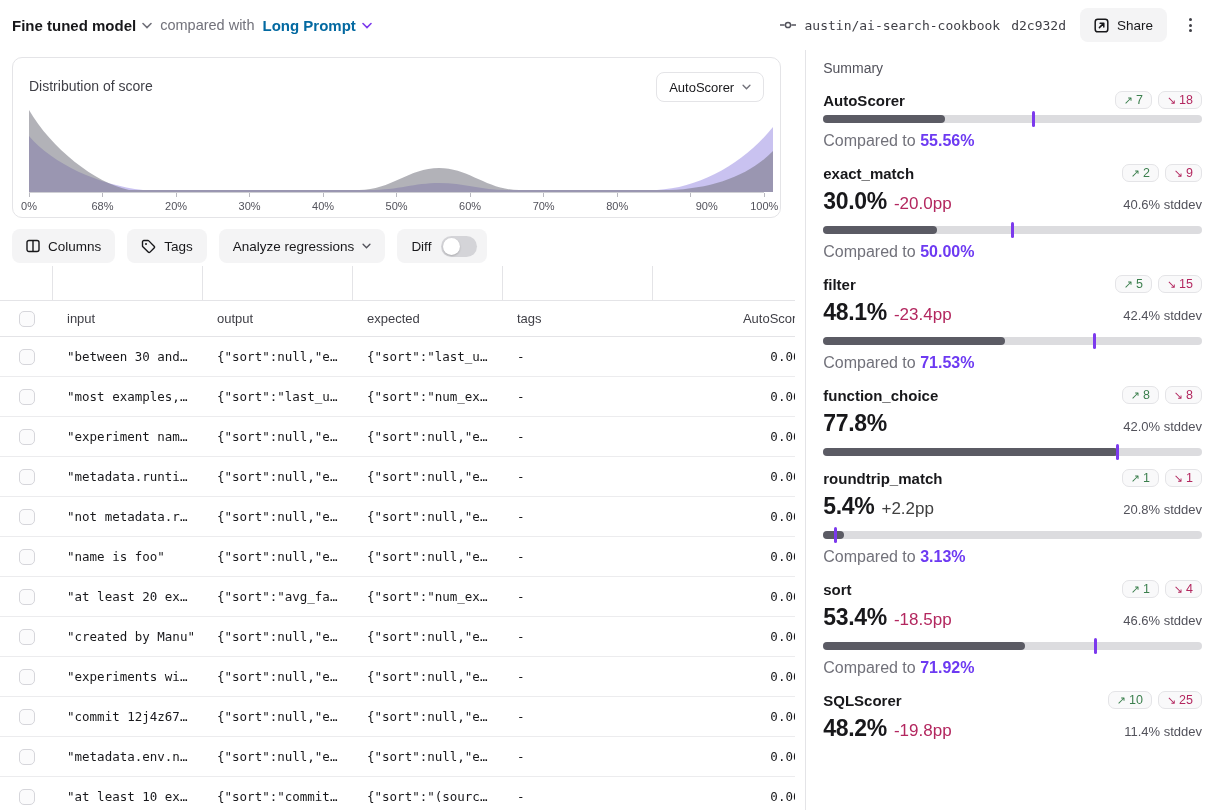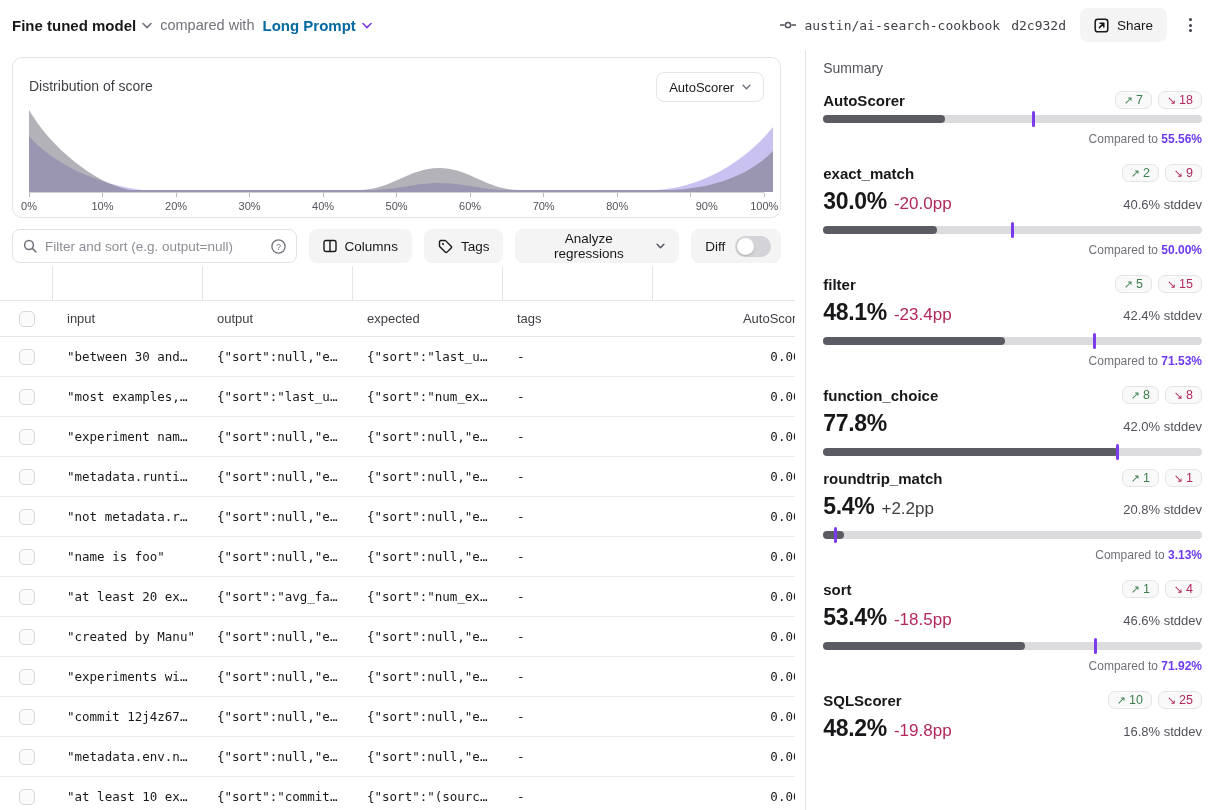--- a/index.html
+++ b/index.html
@@ -82,21 +82,21 @@
   .pill.down { color:#b3275f; }
   .m-val-row { display:flex; align-items:baseline; height:30px; margin-bottom:8px; }
   .m-val { font-size:23px; font-weight:700; letter-spacing:-.3px; }
   .m-delta { font-size:17px; margin-left:7px; }
   .m-delta.neg { color:#b3275f; }
   .m-delta.pos { color:#404040; }
   .m-stddev { margin-left:auto; font-size:13px; color:#52525b; }
   .bar { position:relative; height:8px; border-radius:4px; background:#dcdcdf; margin-bottom:9px; }
   .bar .fill { position:absolute; left:0; top:0; height:8px; border-radius:4px; background:#5b5b64; }
   .bar .marker { position:absolute; top:-4px; width:3px; height:16px; border-radius:1.5px; background:#7c3aed; }
-  .m-cmp { font-size:12px; color:#71717a; height:19px;text-align:right; }
+  .m-cmp { font-size:16px; color:#71717a; height:19px; }
   .m-cmp .cmp-val { color:#6d3af2; font-weight:600; cursor:pointer; }
 
   svg.icon { flex:none; }
 </style>
 </head>
 <body>
 
 <div class="topbar">
   <div class="tb-left">
     <div class="tb-title">
@@ -156,21 +156,21 @@
       </div>
       <div class="chart-plot">
         <svg width="744" height="88" viewBox="0 0 744 88" preserveAspectRatio="none">
           <path d="M0,32 C24,60 70,81 114,86 L340,86 C370,86 385,79 410,79 C435,79 452,86 478,86 L628,86 C672,84 716,58 744,23 L744,88 L0,88 Z" fill="#8878dd" opacity="0.45"></path>
           <path d="M0,6 C22,44 66,79 100,86 L330,86 C362,86 380,64 410,64 C440,64 458,86 490,86 L640,86 C685,85 722,70 744,47 L744,88 L0,88 Z" fill="#73737d" opacity="0.55"></path>
         </svg>
         <div class="axis" id="axis">
             <div class="tick" style="left: calc(0% - 0.5px);"></div>
             <span class="lbl" style="left: 0%;">0%</span>
             <div class="tick" style="left: calc(10% - 0.5px);"></div>
-            <span class="lbl" style="left: 10%;">10%</span>
+            <span class="lbl" style="left: 10%;">68%</span>
             <div class="tick" style="left: calc(20% - 0.5px);"></div>
             <span class="lbl" style="left: 20%;">20%</span>
             <div class="tick" style="left: calc(30% - 0.5px);"></div>
             <span class="lbl" style="left: 30%;">30%</span>
             <div class="tick" style="left: calc(40% - 0.5px);"></div>
             <span class="lbl" style="left: 40%;">40%</span>
             <div class="tick" style="left: calc(50% - 0.5px);"></div>
             <span class="lbl" style="left: 50%;">50%</span>
             <div class="tick" style="left: calc(60% - 0.5px);"></div>
             <span class="lbl" style="left: 60%;">60%</span>
@@ -180,31 +180,20 @@
             <span class="lbl" style="left: 80%;">80%</span>
             <div class="tick" style="left: calc(90% - 0.5px);"></div>
             <span class="lbl" style="left: 90%; margin-left: 16px;">90%</span>
             <div class="tick" style="left: calc(100% - 0.5px);"></div>
             <span class="lbl" style="left: 100%;">100%</span>
           </div>
       </div>
     </div>
 
     <div class="toolbar">
-      <div class="search">
-        <svg class="icon" width="14" height="14" viewBox="0 0 14 14">
-            <circle cx="6" cy="6" r="4.4" fill="none" stroke="#71717a" stroke-width="1.5"></circle>
-            <line x1="9.4" y1="9.4" x2="13" y2="13" stroke="#71717a" stroke-width="1.5" stroke-linecap="round"></line>
-          </svg>
-        <input type="text" placeholder="Filter and sort (e.g. output=null)" style="">
-        <svg class="icon" width="15" height="15" viewBox="0 0 15 15">
-            <circle cx="7.5" cy="7.5" r="6.6" fill="none" stroke="#71717a" stroke-width="1.3"></circle>
-            <text x="7.5" y="10.6" text-anchor="middle" font-size="8.5" fill="#71717a" font-family="Liberation Sans, sans-serif">?</text>
-          </svg>
-      </div>
       <button class="btn">
         <svg class="icon" width="14" height="14" viewBox="0 0 14 14">
             <rect x="1" y="1.5" width="12" height="11" rx="2" fill="none" stroke="#18181b" stroke-width="1.4"></rect>
             <line x1="7" y1="1.5" x2="7" y2="12.5" stroke="#18181b" stroke-width="1.4"></line>
           </svg>
         <span>Columns</span>
       </button>
       <button class="btn">
         <svg class="icon" width="15" height="15" viewBox="0 0 15 15">
             <path d="M1.5 2.8c0-.7.6-1.3 1.3-1.3h4.1c.35 0 .68.14.92.38l5.3 5.3c.5.5.5 1.33 0 1.84l-4.1 4.1c-.5.5-1.33.5-1.84 0l-5.3-5.3a1.3 1.3 0 0 1-.38-.92V2.8z" fill="none" stroke="#18181b" stroke-width="1.4"></path>
@@ -559,19 +548,19 @@
         </span>
         <span class="pill down">
           <span class="arr">↘</span>
           <span>25</span>
         </span>
       </span>
     </div>
     <div class="m-val-row">
       <span class="m-val">48.2%</span>
       <span class="m-delta neg">-19.8pp</span>
-      <span class="m-stddev">16.8% stddev</span>
+      <span class="m-stddev">11.4% stddev</span>
     </div>
 
   </div>
 </div>
   </div>
 </div>
 
 </body></html>

